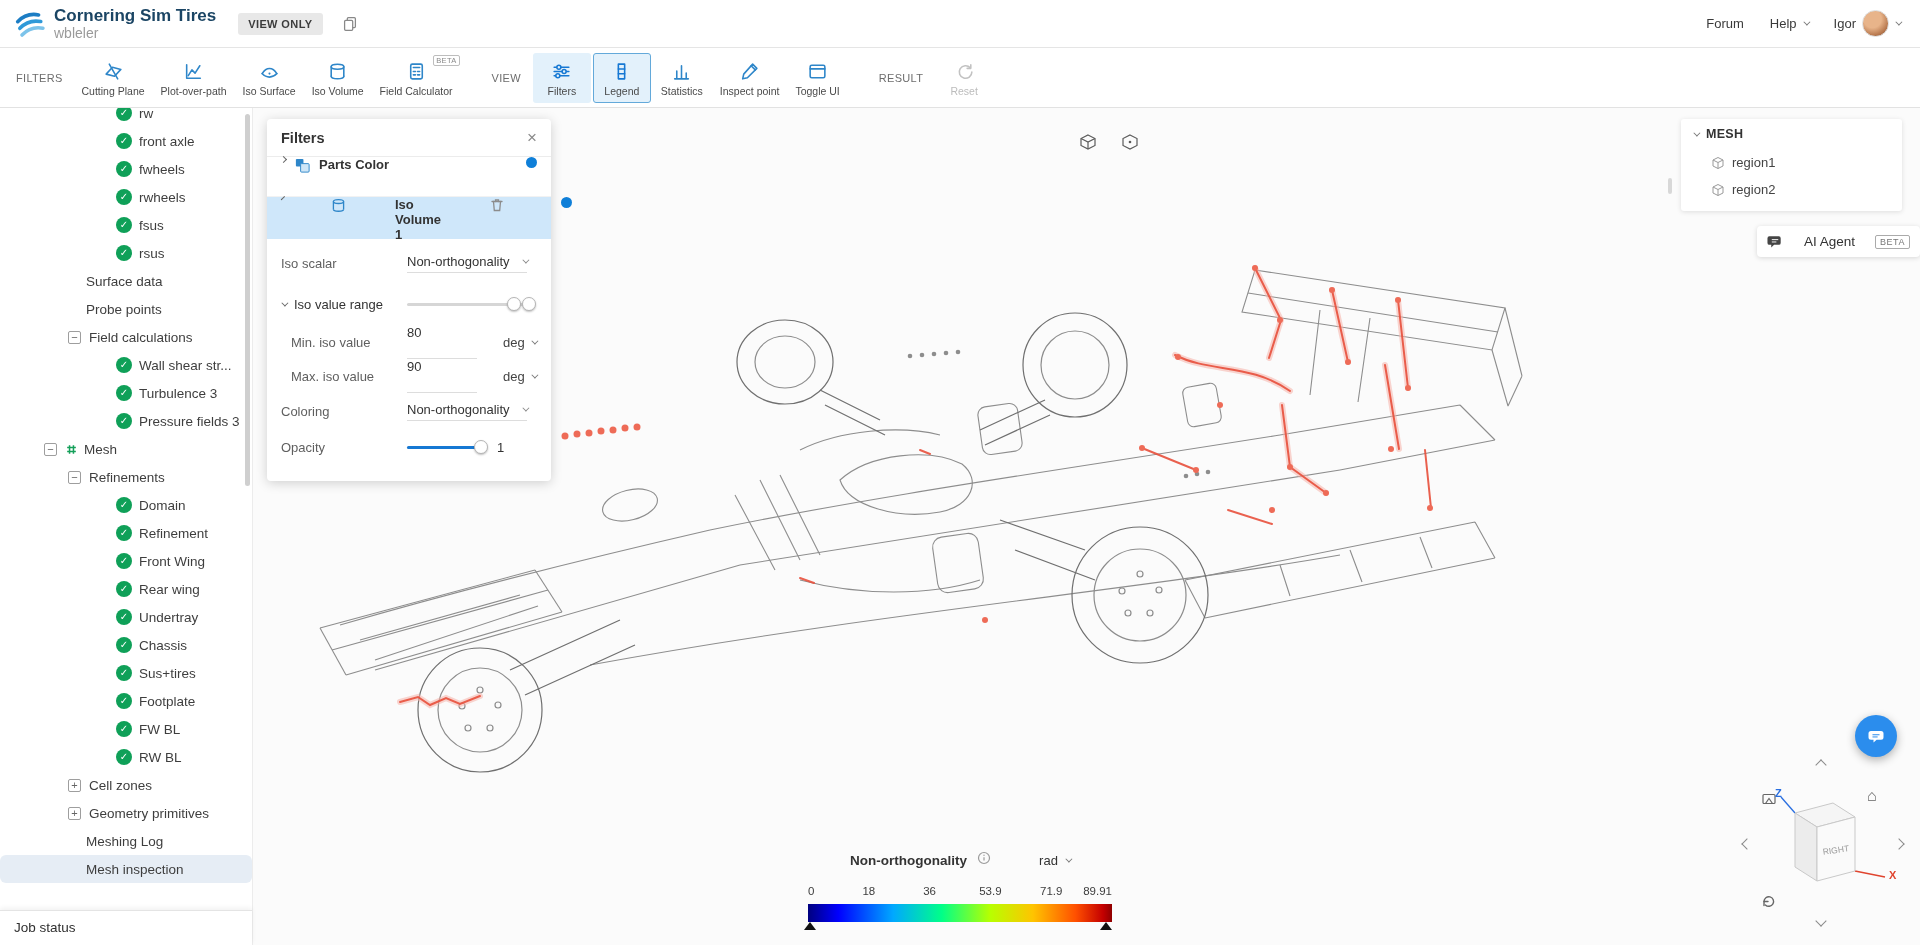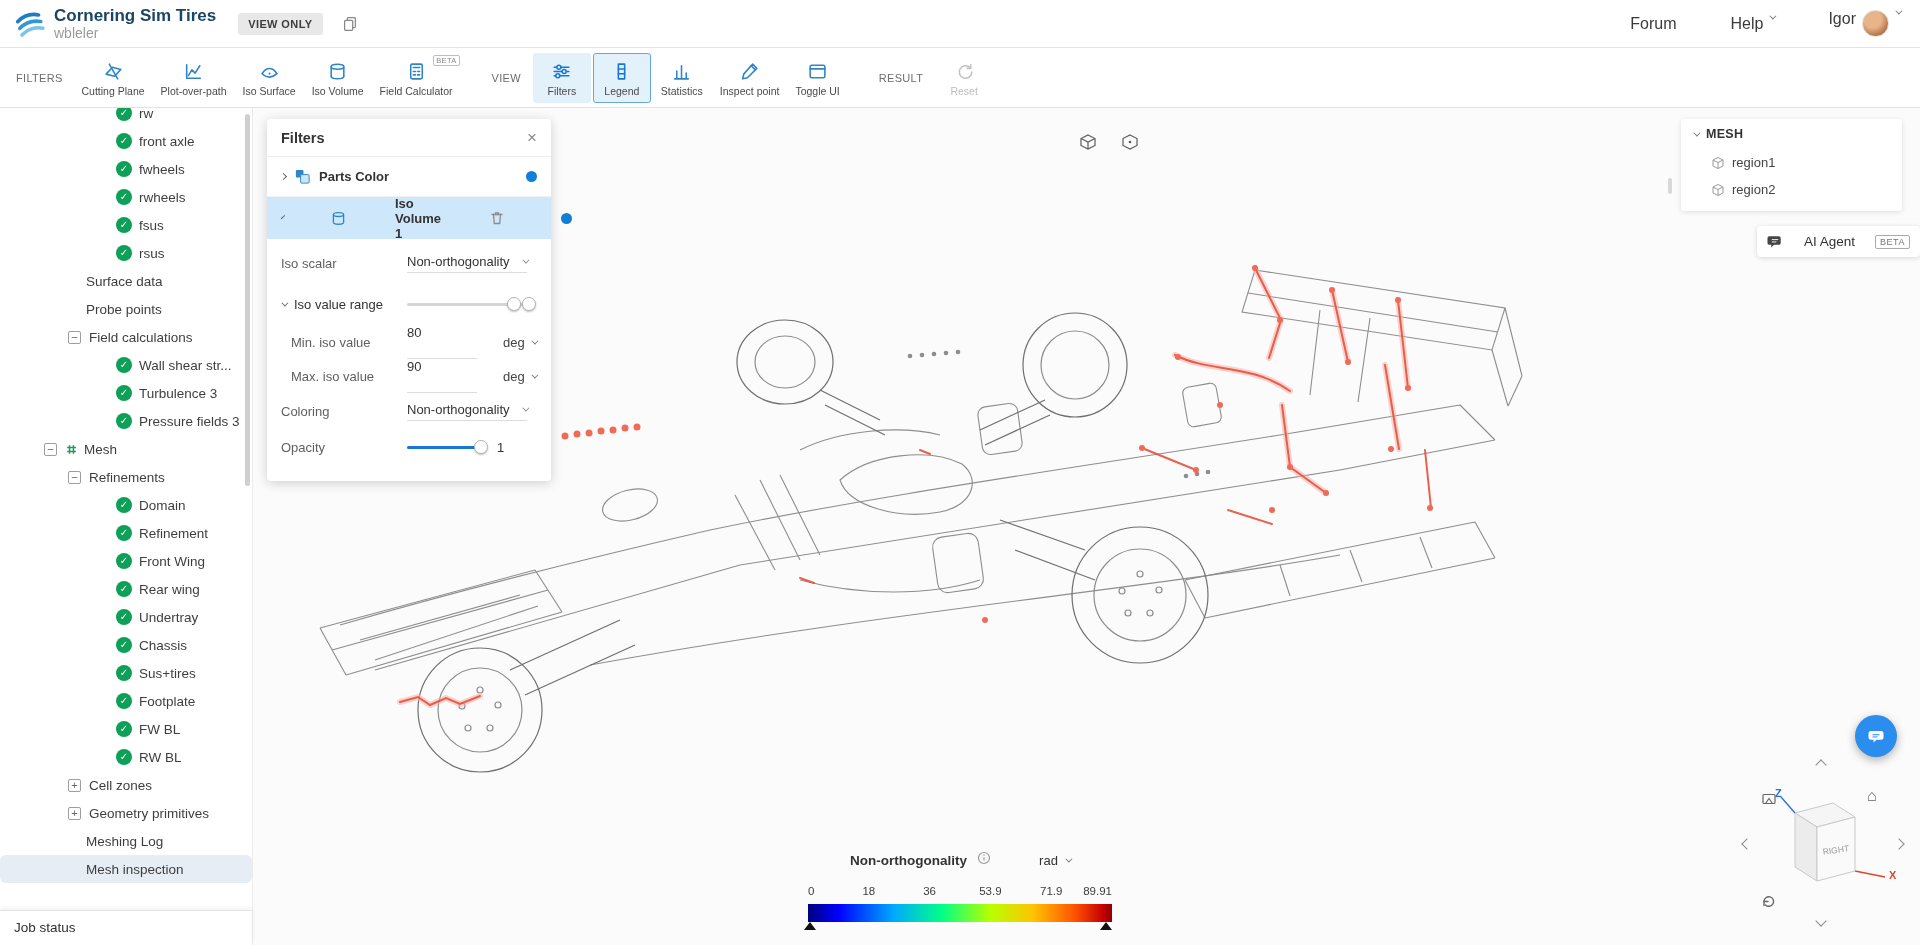--- a/index.html
+++ b/index.html
@@ -10,21 +10,21 @@
   .header { position:absolute; top:0; left:0; right:0; height:48px; background:#fff;
     border-bottom:1px solid #e5e5e5; display:flex; align-items:center; z-index:40; }
   .logo { width:32px; height:32px; margin:0 8px 0 14px; }
   .titleblock { display:flex; flex-direction:column; margin-right:22px; }
   .apptitle { font-size:17px; font-weight:bold; color:#1b4564; line-height:19px; }
   .appsub { font-size:14px; color:#9a9a9a; }
   .badge-viewonly { background:#e8e8e8; color:#3c3c3c; font-size:11px; font-weight:bold;
     letter-spacing:.4px; padding:5px 10px; border-radius:3px; margin-right:18px; }
   .hicon { width:18px; height:18px; color:#7d7d7d; }
   .hright { margin-left:auto; display:flex; align-items:center; gap:26px; padding-right:20px; }
-  .hlink { font-size:16px; color:#3a3a3a; cursor:pointer; display:flex; align-items:flex-start; gap:6px;margin-left:28px; }
+  .hlink { font-size:13px; color:#3a3a3a; cursor:pointer; display:flex; align-items:center; gap:6px; }
   .avatar { width:27px; height:27px; border-radius:50%;
     background:radial-gradient(circle at 38% 32%, #e8b48a 0 38%, #b97a50 70%, #7a4a2e 100%);
     border:1px solid #ddd; }
   .chev { display:inline-block; width:6px; height:6px; border-right:1.5px solid #777;
     border-bottom:1.5px solid #777; transform:rotate(45deg) translateY(-2px); }
   .chev.r { transform:rotate(-45deg); }
   .chev.sm { width:5px; height:5px; }
 
   
   .toolbar { position:absolute; top:48px; left:0; right:0; height:60px; background:#fff;
@@ -73,21 +73,21 @@
     border-top:1px solid #e4e4e4; box-shadow:0 -2px 5px rgba(0,0,0,.06);
     font-size:13.5px; color:#2f2f2f; line-height:34px; padding-left:14px; }
 
   
   .fpanel { position:absolute; left:267px; top:11px; width:284px; background:#fff;
     border-radius:4px; box-shadow:0 2px 12px rgba(0,0,0,.18); z-index:30; font-size:13px; }
   .fp-head { height:38px; display:flex; align-items:center; padding:0 14px;
     border-bottom:1px solid #ececec; }
   .fp-title { font-size:14.5px; font-weight:bold; color:#333; }
   .fp-close { margin-left:auto; color:#8a8a8a; font-size:17px; cursor:pointer; line-height:1; }
-  .fp-row { height:40px; display:flex; align-items:center; padding:0 14px; gap:8px; cursor:pointer; }
+  .fp-row { height:40px; display:flex; align-items:flex-start; padding:0 14px; gap:8px; cursor:pointer; }
   .fp-row.item { border-bottom:1px solid #f2f2f2; }
   .fp-row.selrow { background:#cfe7fa; height:42px; border-bottom:none;gap:48px; }
   .fp-row .rowlbl { font-weight:bold; color:#333; }
   .bluedot { width:11px; height:11px; border-radius:50%; background:#0f7fd8; margin-left:auto; flex:0 0 11px; }
   .fp-ic { width:17px; height:17px; flex:0 0 17px; }
   .fp-ic svg { width:17px; height:17px; }
   .trash { width:16px; height:16px; margin-left:auto; margin-right:8px; flex:0 0 16px; cursor:pointer; }
   .trash svg { width:16px; height:16px; stroke:#8c8c8c; fill:none; stroke-width:1.3; stroke-linecap:round; }
   .trash + .bluedot { margin-left:0; }
   .fp-body { position:relative; padding:4px 0 16px; }

